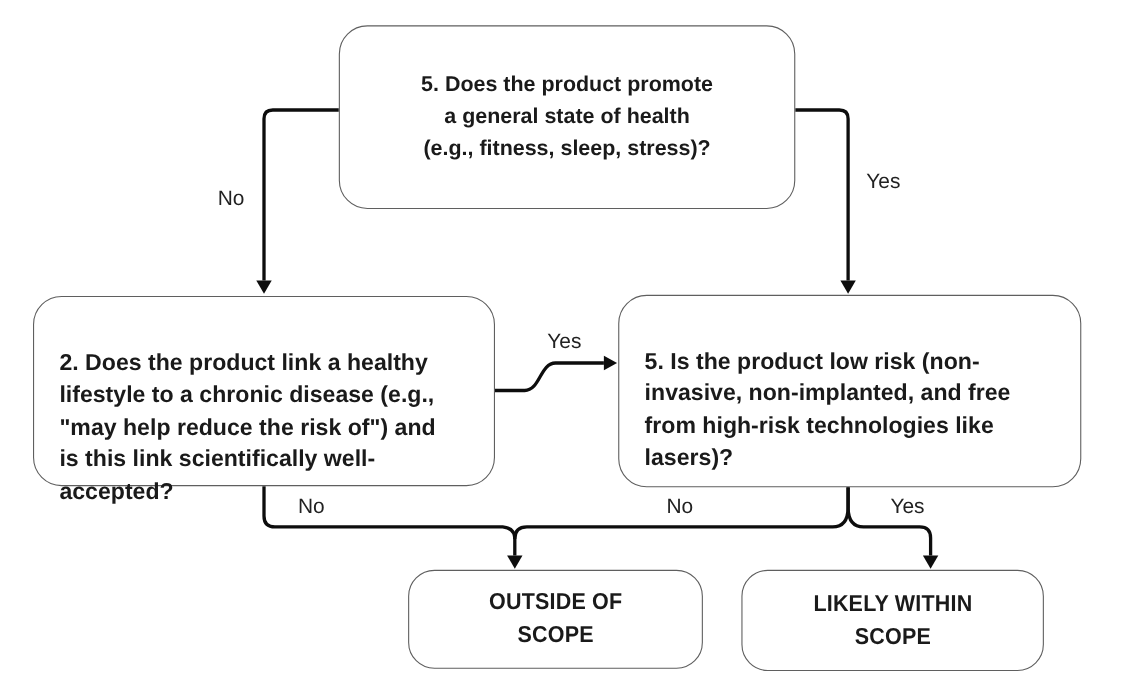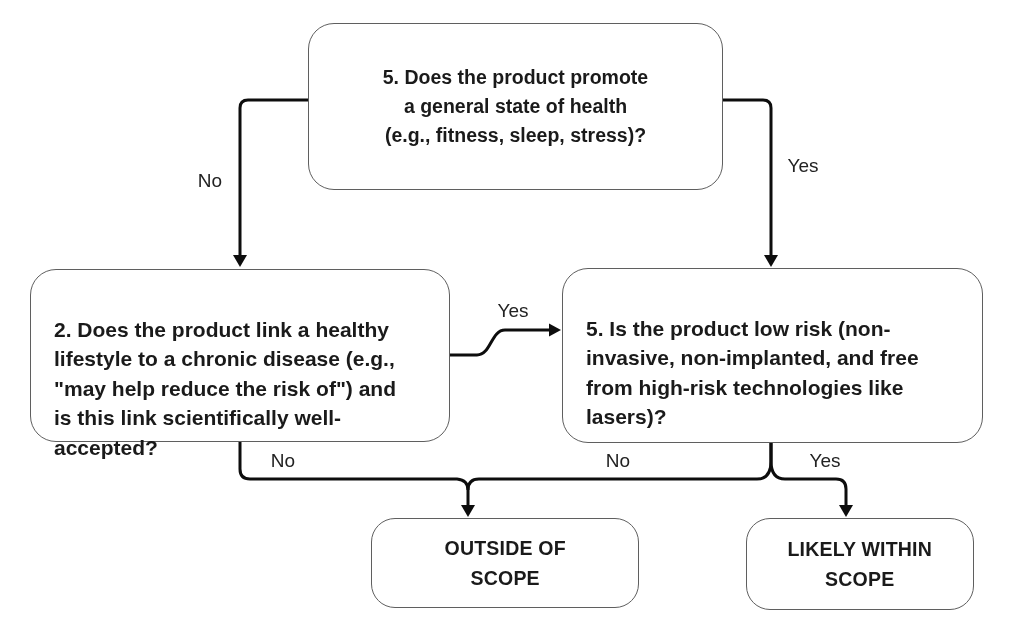--- a/index.html
+++ b/index.html
@@ -108,21 +108,21 @@
 invasive, non-implanted, and free
 from high-risk technologies like
 lasers)?</span>
   </div>
 
   <div class="node result" style="left:335px; top:518px; width:268px; height:90px;margin-left:36px;">
     <span class="condense">OUTSIDE OF
 SCOPE</span>
   </div>
 
-  <div class="node result" style="left:746px; top:518px; width:228px; height:92px;">
+  <div class="node result" style="left:674px; top:518px; width:275px; height:92px;">
     <span class="condense">LIKELY WITHIN
 SCOPE</span>
   </div>
 
   <div class="edge-label" style="left:210px; top:181px;">No</div>
   <div class="edge-label" style="left:803px; top:166px;">Yes</div>
   <div class="edge-label" style="left:513px; top:311px;">Yes</div>
   <div class="edge-label" style="left:283px; top:461px;">No</div>
   <div class="edge-label" style="left:618px; top:461px;">No</div>
   <div class="edge-label" style="left:825px; top:461px;">Yes</div>

